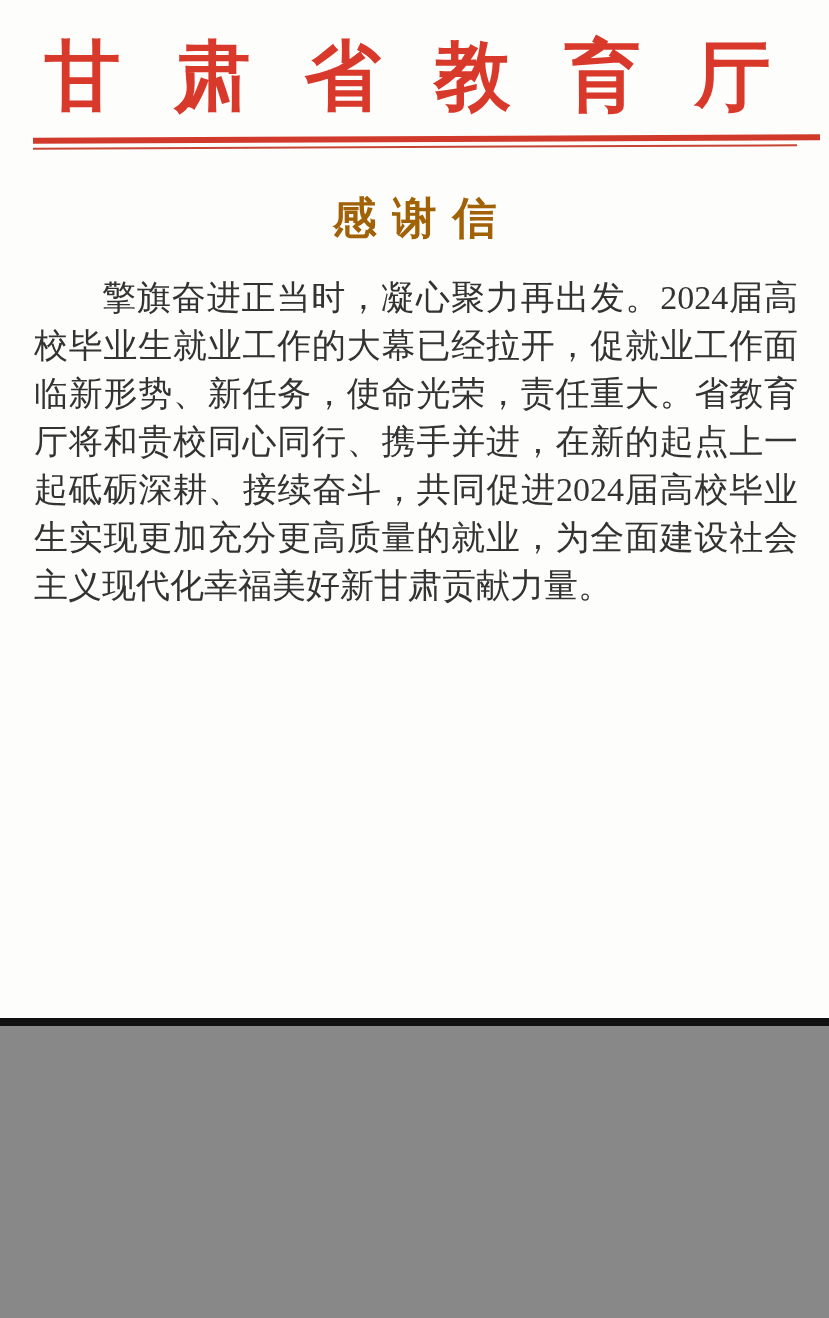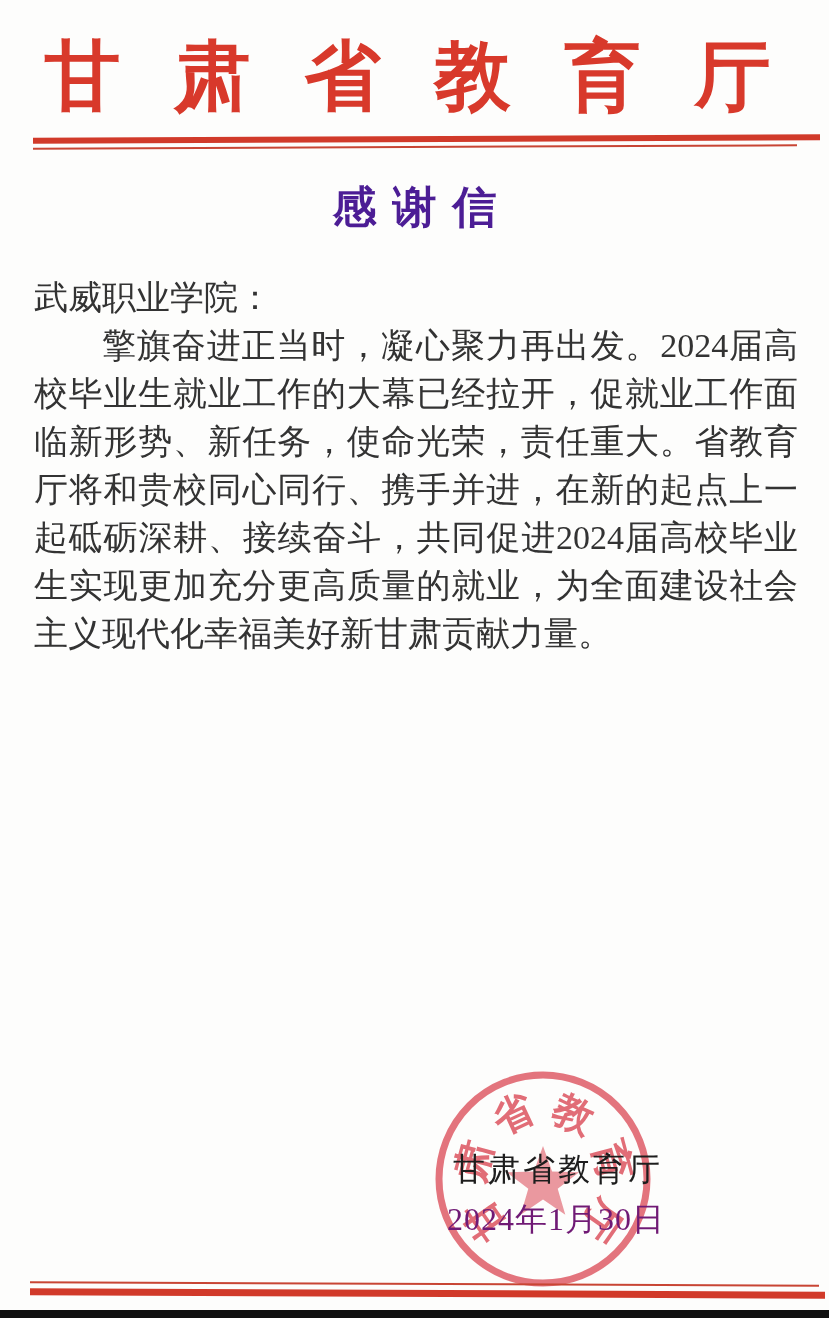--- a/index.html
+++ b/index.html
@@ -1,18 +1,18 @@
 <!DOCTYPE html>
 <html><head>
 <meta charset="utf-8">
 <style>
   html,body { margin:0; padding:0; background:#888; }
   .page {
     position:relative;
-    width:829px; height:1318px;
+    width:829px; height:1026px;
     margin:0 auto;
     background:#fdfdfc;
     font-family:"Liberation Serif","DejaVu Serif",serif;
     overflow:hidden;
   }
   
   .letterhead {
     position:absolute; top:26px; left:0; right:0;
     text-align:center;
     font-size:76px; font-weight:bold;
@@ -25,24 +25,24 @@
     background:#d13a2a;
     transform:rotate(-0.25deg);
   }
   .rule-thin {
     position:absolute; top:146px; left:33px; right:32px; height:2px;
     background:#c84534;
     transform:rotate(-0.25deg);
   }
   
   .title {
-    position:absolute; top:178px; left:0; right:0; margin:0;
+    position:absolute; top:178px; left:0; right:0; margin:11px;
     text-align:center;
     font-size:44px; font-weight:bold;
-    color:#4c1d95;
+    color:#a16207;
     letter-spacing:16px; text-indent:16px;
   }
   
   .body {
     position:absolute; top:274px; left:34px; width:764px;
     font-size:34px; line-height:48px;
     color:#333;
     text-align:justify;
   }
   .salutation { margin:0; }
@@ -84,21 +84,20 @@
 
 <div class="page">
 
   <div class="letterhead">甘肃省教育厅</div>
   <div class="rule-thick"></div>
   <div class="rule-thin"></div>
 
   <h1 class="title">感谢信</h1>
 
   <main class="body">
-    <p class="salutation">武威职业学院：</p>
     <p class="para">擎旗奋进正当时，凝心聚力再出发。2024届高校毕业生就业工作的大幕已经拉开，促就业工作面临新形势、新任务，使命光荣，责任重大。省教育厅将和贵校同心同行、携手并进，在新的起点上一起砥砺深耕、接续奋斗，共同促进2024届高校毕业生实现更加充分更高质量的就业，为全面建设社会主义现代化幸福美好新甘肃贡献力量。</p>
   </main>
 
   <div class="seal">
     <svg width="224" height="224" viewBox="0 0 224 224">
       <circle cx="112" cy="112" r="104" fill="none" stroke="#dd5560" stroke-width="7" opacity="0.82"></circle>
       <polygon points="112,79 121.1,104.5 148.1,105.3 126.7,121.8 134.3,147.7 112,132.5 89.7,147.7 97.3,121.8 75.9,105.3 102.9,104.5" fill="#dd5560" opacity="0.6"></polygon>
       <g fill="#dd5560" opacity="0.85" font-family="Liberation Serif, DejaVu Serif, serif" font-size="40" font-weight="bold" text-anchor="middle">
         <text transform="translate(112,112) rotate(-125) translate(0,-58)">甘</text>
         <text transform="translate(112,112) rotate(-75) translate(0,-58)">肃</text>

